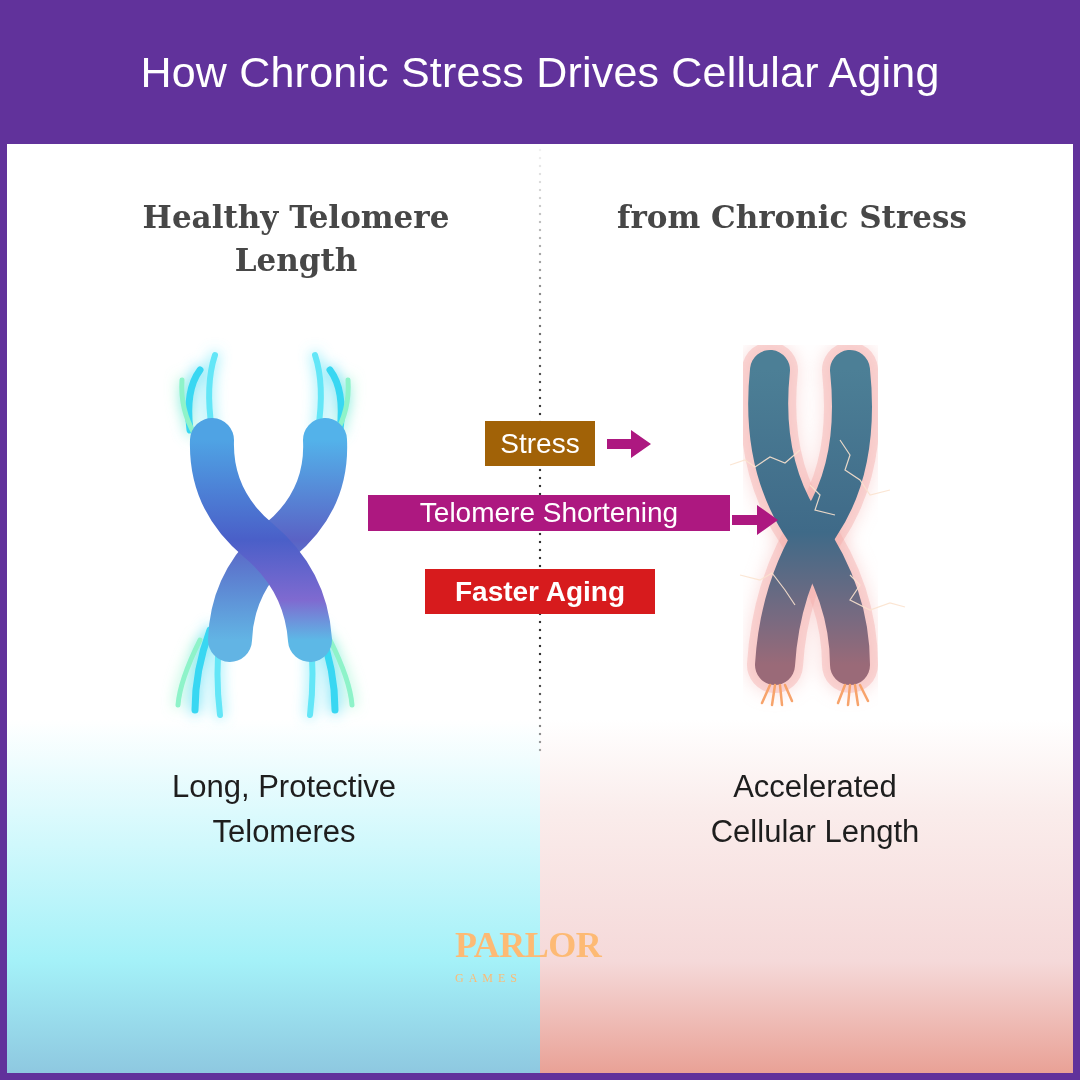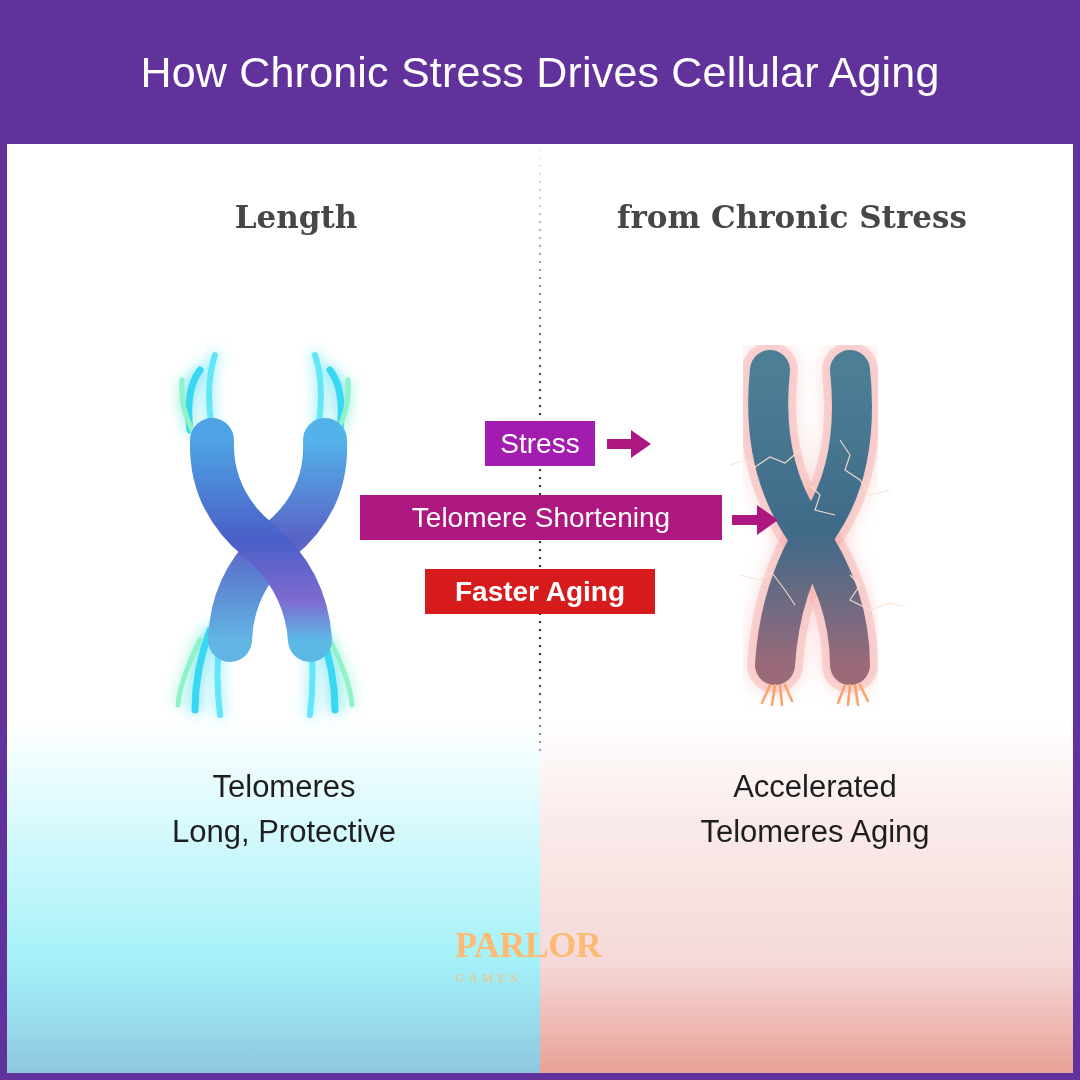--- a/index.html
+++ b/index.html
@@ -13,42 +13,43 @@
     .col-title { position: absolute; top: 196px; width: 460px; text-align: center; font-family: "DejaVu Serif", serif; font-weight: bold; font-size: 31px; line-height: 43px; color: #474747; }
     .col-title.left { left: 66px; }
     .col-title.right { left: 562px; }
     .caption { position: absolute; top: 764px; width: 420px; text-align: center; font-family: "Liberation Sans", sans-serif; font-size: 31px; line-height: 45px; color: #1e1e1e; }
     .caption.left { left: 74px; }
     .caption.right { left: 605px; }
     .chromo { position: absolute; }
     .chromo.left { left: 150px; top: 330px; width: 230px; height: 400px; }
     .chromo.right { left: 700px; top: 345px; width: 240px; height: 370px; }
     .tag { position: absolute; color: #fff; font-family: "Liberation Sans", sans-serif; display: flex; align-items: center; justify-content: center; }
-    .tag.stress { left: 485px; top: 421px; width: 110px; height: 45px; background: #a21caf; font-size: 28px; }
-    .tag.short { left: 360px; top: 495px; width: 362px; height: 45px; background: #ad1880; font-size: 28px; }
+    .tag.stress { left: 485px; top: 421px; width: 110px; height: 45px; background: #a16207; font-size: 28px; }
+    .tag.short { left: 368px; top: 495px; width: 362px; height: 36px; background: #ad1880; font-size: 28px; }
     .tag.faster { left: 425px; top: 569px; width: 230px; height: 45px; background: #d71b1d; font-size: 28px; font-weight: bold; }
     .arrow { position: absolute; }
     .arrow.a1 { left: 607px; top: 428px; width: 44px; height: 32px; }
     .arrow.a2 { left: 732px; top: 503px; width: 46px; height: 34px; }
     .logo { position: absolute; left: 455px; top: 925px; width: 170px; color: #fdba74; }
     .logo .l1 { font-family: "Liberation Serif", serif; font-weight: bold; font-size: 36px; letter-spacing: -0.5px; line-height: 40px; }
     .logo .l2 { font-family: "Liberation Serif", serif; font-size: 12px; letter-spacing: 5px; line-height: 22px; margin-top: 2px; }
   </style>
 </head>
 <body>
 
 <div class="header">
   <h1>How Chronic Stress Drives Cellular Aging</h1>
 </div>
 
 <div class="panel left"></div>
 <div class="panel right"></div>
 <div class="divider"></div>
 
 <div class="col-title left">
+  <div>Healthy Telomere</div>
   <div>Length</div>
 </div>
 <div class="col-title right">
   <div>from Chronic Stress</div>
 </div>
 
 <svg class="chromo left" viewBox="0 0 230 400">
   <defs>
     <filter id="glowB" x="-30%" y="-30%" width="160%" height="160%">
       <feGaussianBlur stdDeviation="7" result="b"></feGaussianBlur>
@@ -132,24 +133,24 @@
 <svg class="arrow a1" viewBox="0 0 44 32">
   <path d="M0 11 H24 V2 L44 16 L24 30 V21 H0 Z" fill="#ad1880"></path>
 </svg>
 <div class="tag short">Telomere Shortening</div>
 <svg class="arrow a2" viewBox="0 0 46 34">
   <path d="M0 12 H25 V2 L46 17 L25 32 V22 H0 Z" fill="#ad1880"></path>
 </svg>
 <div class="tag faster">Faster Aging</div>
 
 <div class="caption left">
+  <div>Long, Protective</div>
   <div>Telomeres</div>
-  <div>Long, Protective</div>
 </div>
 <div class="caption right">
   <div>Accelerated</div>
-  <div>Telomeres Aging</div>
+  <div>Cellular Length</div>
 </div>
 
 <div class="logo">
   <div class="l1">PARLOR</div>
   <div class="l2">GAMES</div>
 </div>
 
 </body></html>

